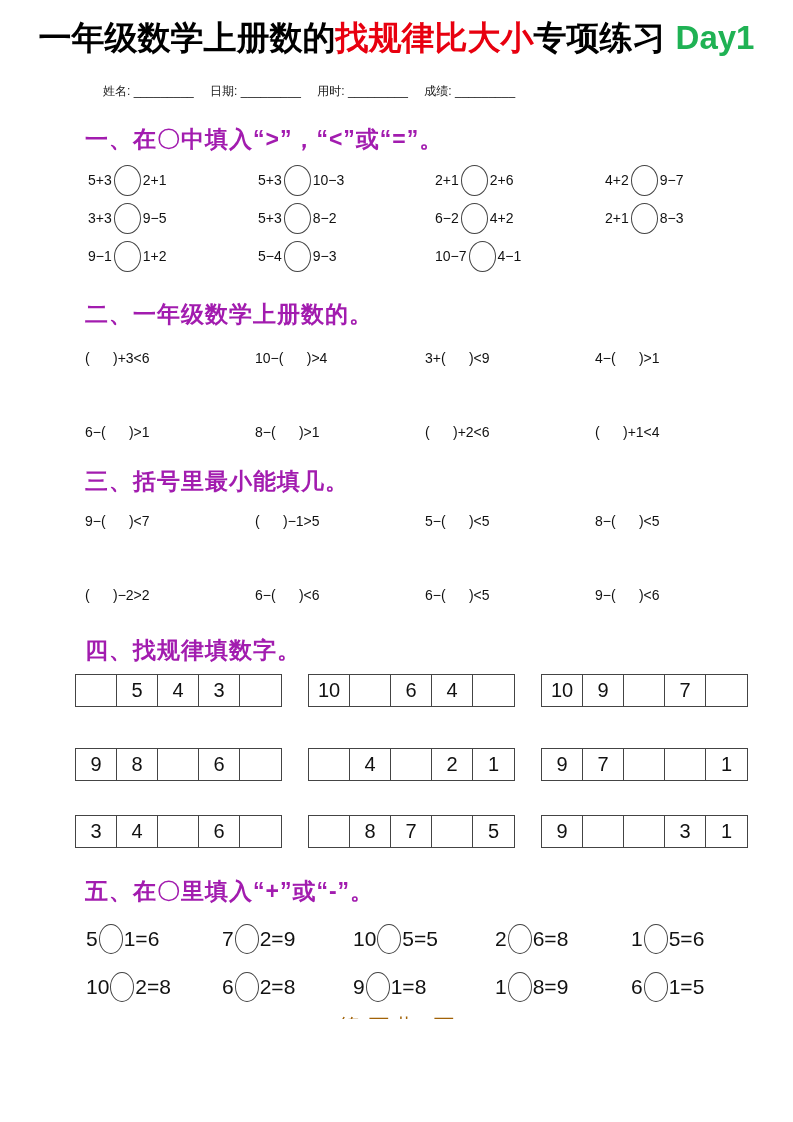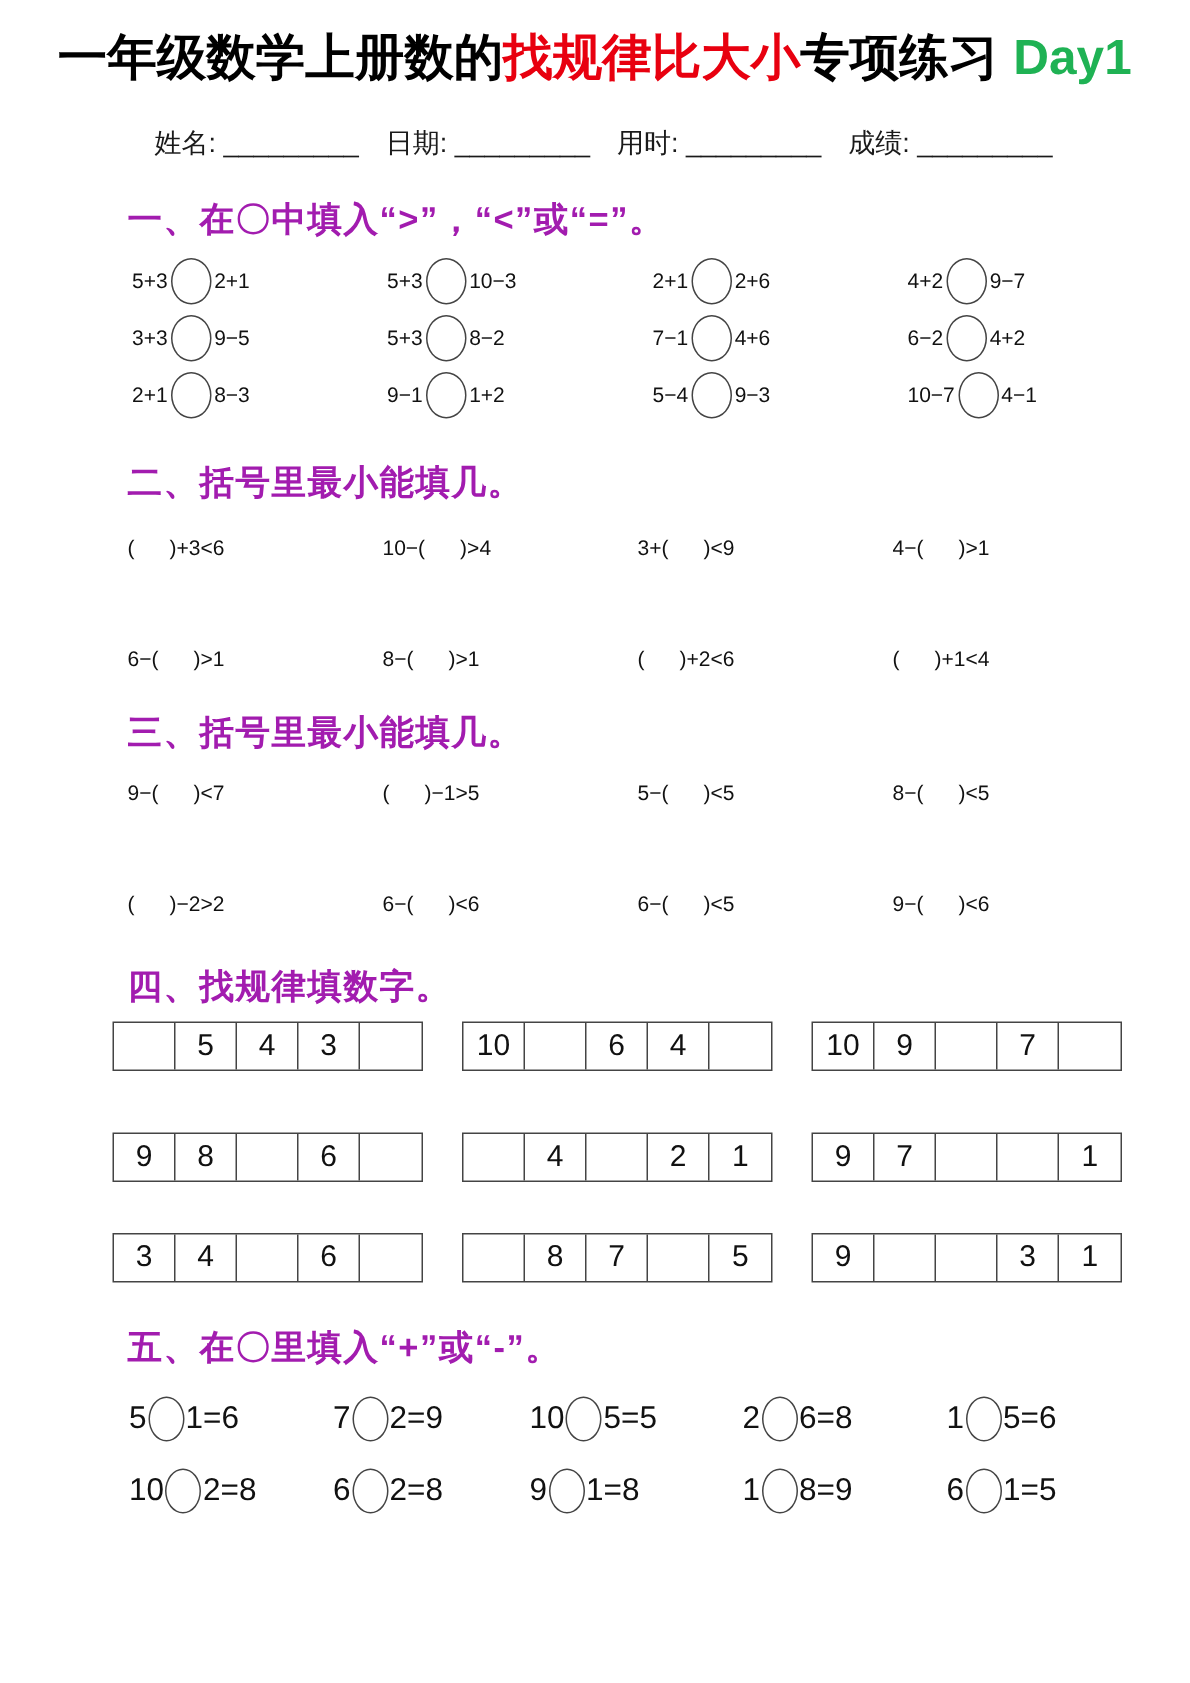--- a/index.html
+++ b/index.html
@@ -4,21 +4,21 @@
 <style>
   * { margin:0; padding:0; box-sizing:border-box; }
   html,body { background:#ffffff; }
   body { font-family:"Liberation Sans","DejaVu Sans",sans-serif; color:#111; }
   .page { position:relative; width:793px; height:1019px; background:#fff; overflow:hidden;border-radius:32px; }
 
   .title { margin:16px 8px 0; text-align:center; font-size:33px; font-weight:900; letter-spacing:0px; color:#000; white-space:nowrap; }
   .title .red { color:#e8000f; }
   .title .green { color:#1fb254; margin-left:10px; font-family:"Liberation Sans",sans-serif; }
 
-  .info { margin:22px 0 0 103px; font-size:18px; color:#1a1a1a; white-space:nowrap; }
+  .info { margin:22px 0 0 103px; font-size:12px; color:#1a1a1a; white-space:nowrap; }
   .info .group { margin-right:13px; }
   .info .blank { letter-spacing:0px; }
 
   .sec-heading { color:#a21caf; font-size:23px; font-weight:bold; margin:24px 0 0 85px; letter-spacing:1px; }
 
   .grid4 { display:grid; grid-template-columns:170px 177px 170px 1fr; margin-left:88px; }
   .grid4 .prob { height:38px; display:flex; align-items:center; font-size:14px; white-space:pre; }
   .circ { display:inline-block; width:27px; height:31px; border:1.6px solid #444; border-radius:50%; margin:0 2px; flex:0 0 auto; }
 
   .grid4.paren { margin-left:85px; grid-template-columns:170px 170px 170px 1fr;text-align:center; }
@@ -53,29 +53,28 @@
   </div>
 
   <h2 class="sec-heading">一、在〇中填入“&gt;”，“&lt;”或“=”。</h2>
   <div class="grid4 mt6">
     <span class="prob"><span>5+3</span><span class="circ"></span><span>2+1</span></span>
     <span class="prob"><span>5+3</span><span class="circ"></span><span>10−3</span></span>
     <span class="prob"><span>2+1</span><span class="circ"></span><span>2+6</span></span>
     <span class="prob"><span>4+2</span><span class="circ"></span><span>9−7</span></span>
     <span class="prob"><span>3+3</span><span class="circ"></span><span>9−5</span></span>
     <span class="prob"><span>5+3</span><span class="circ"></span><span>8−2</span></span>
-    <span class="prob"><span>7−1</span><span class="circ"></span><span>4+6</span></span>
     <span class="prob"><span>6−2</span><span class="circ"></span><span>4+2</span></span>
     <span class="prob"><span>2+1</span><span class="circ"></span><span>8−3</span></span>
     <span class="prob"><span>9−1</span><span class="circ"></span><span>1+2</span></span>
     <span class="prob"><span>5−4</span><span class="circ"></span><span>9−3</span></span>
     <span class="prob"><span>10−7</span><span class="circ"></span><span>4−1</span></span>
   </div>
 
-  <h2 class="sec-heading">二、括号里最小能填几。</h2>
+  <h2 class="sec-heading">二、一年级数学上册数的。</h2>
   <div class="grid4 paren mt8 gap34">
     <span class="prob">(      )+3&lt;6</span>
     <span class="prob">10−(      )&gt;4</span>
     <span class="prob">3+(      )&lt;9</span>
     <span class="prob">4−(      )&gt;1</span>
     <span class="prob row2">6−(      )&gt;1</span>
     <span class="prob row2">8−(      )&gt;1</span>
     <span class="prob row2">(      )+2&lt;6</span>
     <span class="prob row2">(      )+1&lt;4</span>
   </div>

